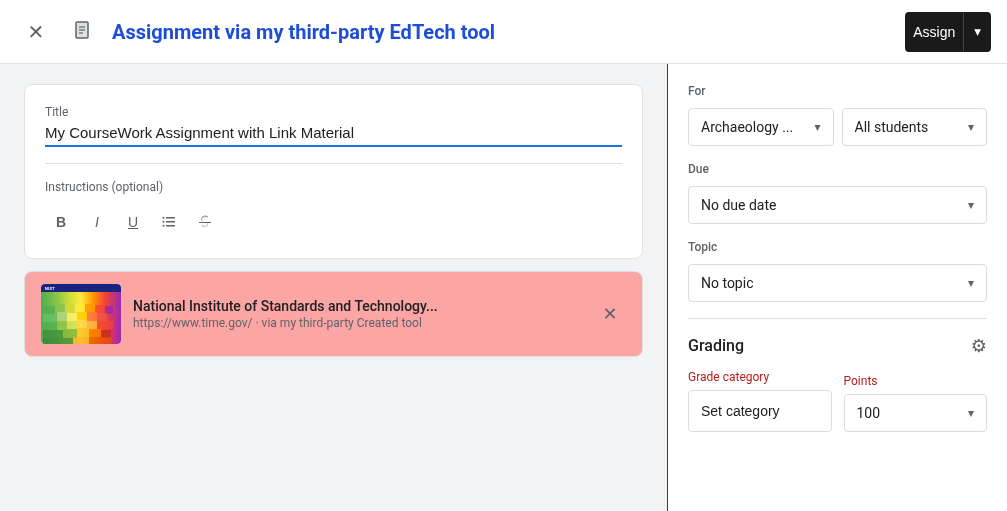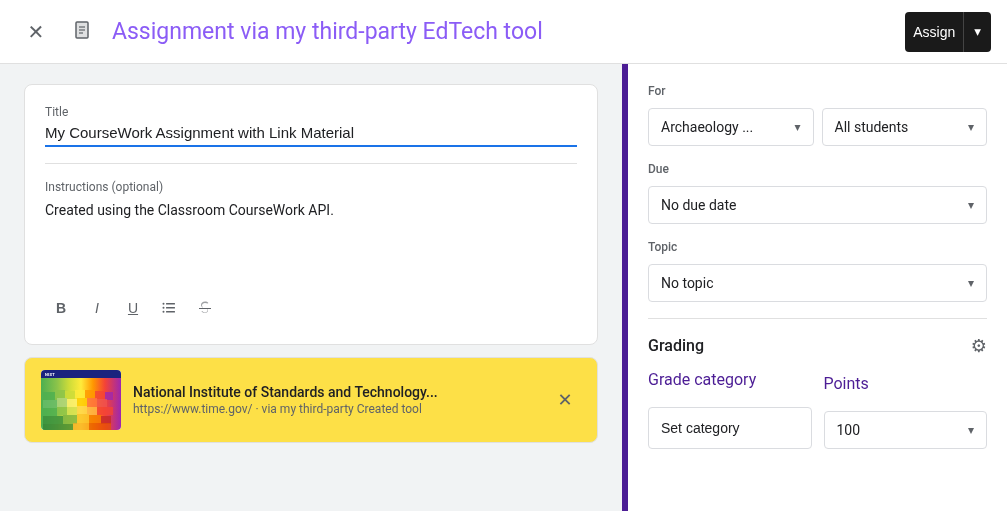--- a/index.html
+++ b/index.html
@@ -11,21 +11,21 @@
       background: #fff; border-bottom: 1px solid #e0e0e0; gap: 12px; flex-shrink: 0;
     }
     .close-btn {
       width: 40px; height: 40px; border-radius: 50%; border: none; background: transparent;
       cursor: pointer; display: flex; align-items: center; justify-content: center; color: #5f6368; font-size: 20px;
     }
     .doc-icon {
       width: 32px; height: 32px; display: flex; align-items: center; justify-content: center; color: #5f6368;
     }
     .topbar-title {
-      font-size: 23px; color: #8b5cf6; flex: 1;
+      font-size: 20px; color: #1d4ed8; flex: 1; font-weight: bold;
     }
     .assign-btn-group {
       display: flex; align-items: center; gap: 0;
     }
     .assign-main-btn {
       background: #1a1a1a; color: #fff; border: none; padding: 10px 8px;
       font-size: 14px; font-weight: 500; cursor: pointer; border-radius: 4px 0 0 4px; height: 40px;
     }
     .assign-dropdown-btn {
       background: #1a1a1a; color: #fff; border: none; border-left: 1px solid #444;
@@ -65,42 +65,42 @@
     .toolbar-btn {
       width: 32px; height: 32px; border: none; background: transparent; cursor: pointer;
       color: #5f6368; font-size: 14px; border-radius: 4px; display: flex; align-items: center; justify-content: center;
     }
     .toolbar-btn.bold { font-weight: 700; }
     .toolbar-btn.italic { font-style: italic; }
     .toolbar-btn.underline { text-decoration: underline; }
 
     
     .link-card {
-      background: #fde047; border-radius: 8px; border: 1px solid #e0e0e0; display: flex; align-items: center; padding: 12px 16px; gap: 12px;
+      background: #fca5a5; border-radius: 8px; border: 1px solid #e0e0e0; display: flex; align-items: center; padding: 12px 16px; gap: 12px;
     }
     .link-thumbnail {
       width: 80px; height: 60px; border-radius: 4px; overflow: hidden; flex-shrink: 0;
       background: #e8f5e9; position: relative;
     }
 
     .link-info { flex: 1; min-width: 0; }
     .link-title {
       font-size: 14px; color: #202124; font-weight: 500; white-space: nowrap; overflow: hidden; text-overflow: ellipsis;
     }
     .link-url {
       font-size: 12px; color: #5f6368; margin-top: 2px; white-space: nowrap; overflow: hidden; text-overflow: ellipsis;
     }
     .remove-btn {
       width: 32px; height: 32px; border: none; background: transparent; cursor: pointer;
       color: #5f6368; font-size: 18px; border-radius: 50%; display: flex; align-items: center; justify-content: center;
     }
 
     
     .right-panel {
-      width: 385px; background: #fff; border-left: 6px solid #4c1d95; padding: 20px; overflow-y: auto; flex-shrink: 0;
+      width: 340px; background: #fff; border-left: 1px solid #4c1d95; padding: 20px; overflow-y: auto; flex-shrink: 0;
     }
     .section-label {
       font-size: 12px; color: #5f6368; font-weight: 500; margin-bottom: 10px;
     }
     .dropdown-row {
       display: flex; gap: 8px; margin-bottom: 16px;
     }
     .dropdown {
       display: flex; align-items: center; justify-content: space-between;
       border: 1px solid #dadce0; border-radius: 4px; padding: 10px 12px;
@@ -115,21 +115,21 @@
     .grading-header {
       display: flex; align-items: center; justify-content: space-between; margin-bottom: 14px;
     }
     .grading-title { font-size: 16px; color: #202124; font-weight: 500; }
     .settings-icon { color: #5f6368; cursor: pointer; font-size: 18px; }
 
     .grade-row {
       display: flex; gap: 12px; align-items: flex-end;
     }
     .grade-col { flex: 1; }
-    .grade-col-label { font-size: 16px; color: #4c1d95; margin-bottom: 18px; }
+    .grade-col-label { font-size: 12px; color: #b91c1c; margin-bottom: 6px; }
     .set-category-btn {
       width: 100%; border: 1px solid #dadce0; border-radius: 4px; padding: 12px;
       font-size: 14px; color: #202124; cursor: pointer; background: #fff; text-align: left;
     }
     .points-dropdown {
       display: flex; align-items: center; justify-content: space-between;
       border: 1px solid #dadce0; border-radius: 4px; padding: 10px 12px;
       font-size: 14px; color: #202124; cursor: pointer; background: #fff; gap: 24px;
     }
 
@@ -175,21 +175,20 @@
 
   <div class="left-panel">
 
     <div class="card">
       <div class="field-label">Title</div>
       <input class="title-input" type="text" value="My CourseWork Assignment with Link Material" style="">
 
       <hr class="divider">
 
       <div class="instructions-label">Instructions (optional)</div>
-      <div class="instructions-text" contenteditable="true" style="">Created using the Classroom CourseWork API.</div>
 
       <div class="toolbar">
         <button class="toolbar-btn bold">B</button>
         <button class="toolbar-btn italic">I</button>
         <button class="toolbar-btn underline">U</button>
         <button class="toolbar-btn">
           <svg width="16" height="16" viewBox="0 0 16 16" fill="currentColor">
             <rect x="5" y="3" width="9" height="1.5" rx="0.5"></rect>
             <rect x="5" y="7" width="9" height="1.5" rx="0.5"></rect>
             <rect x="5" y="11" width="9" height="1.5" rx="0.5"></rect>

